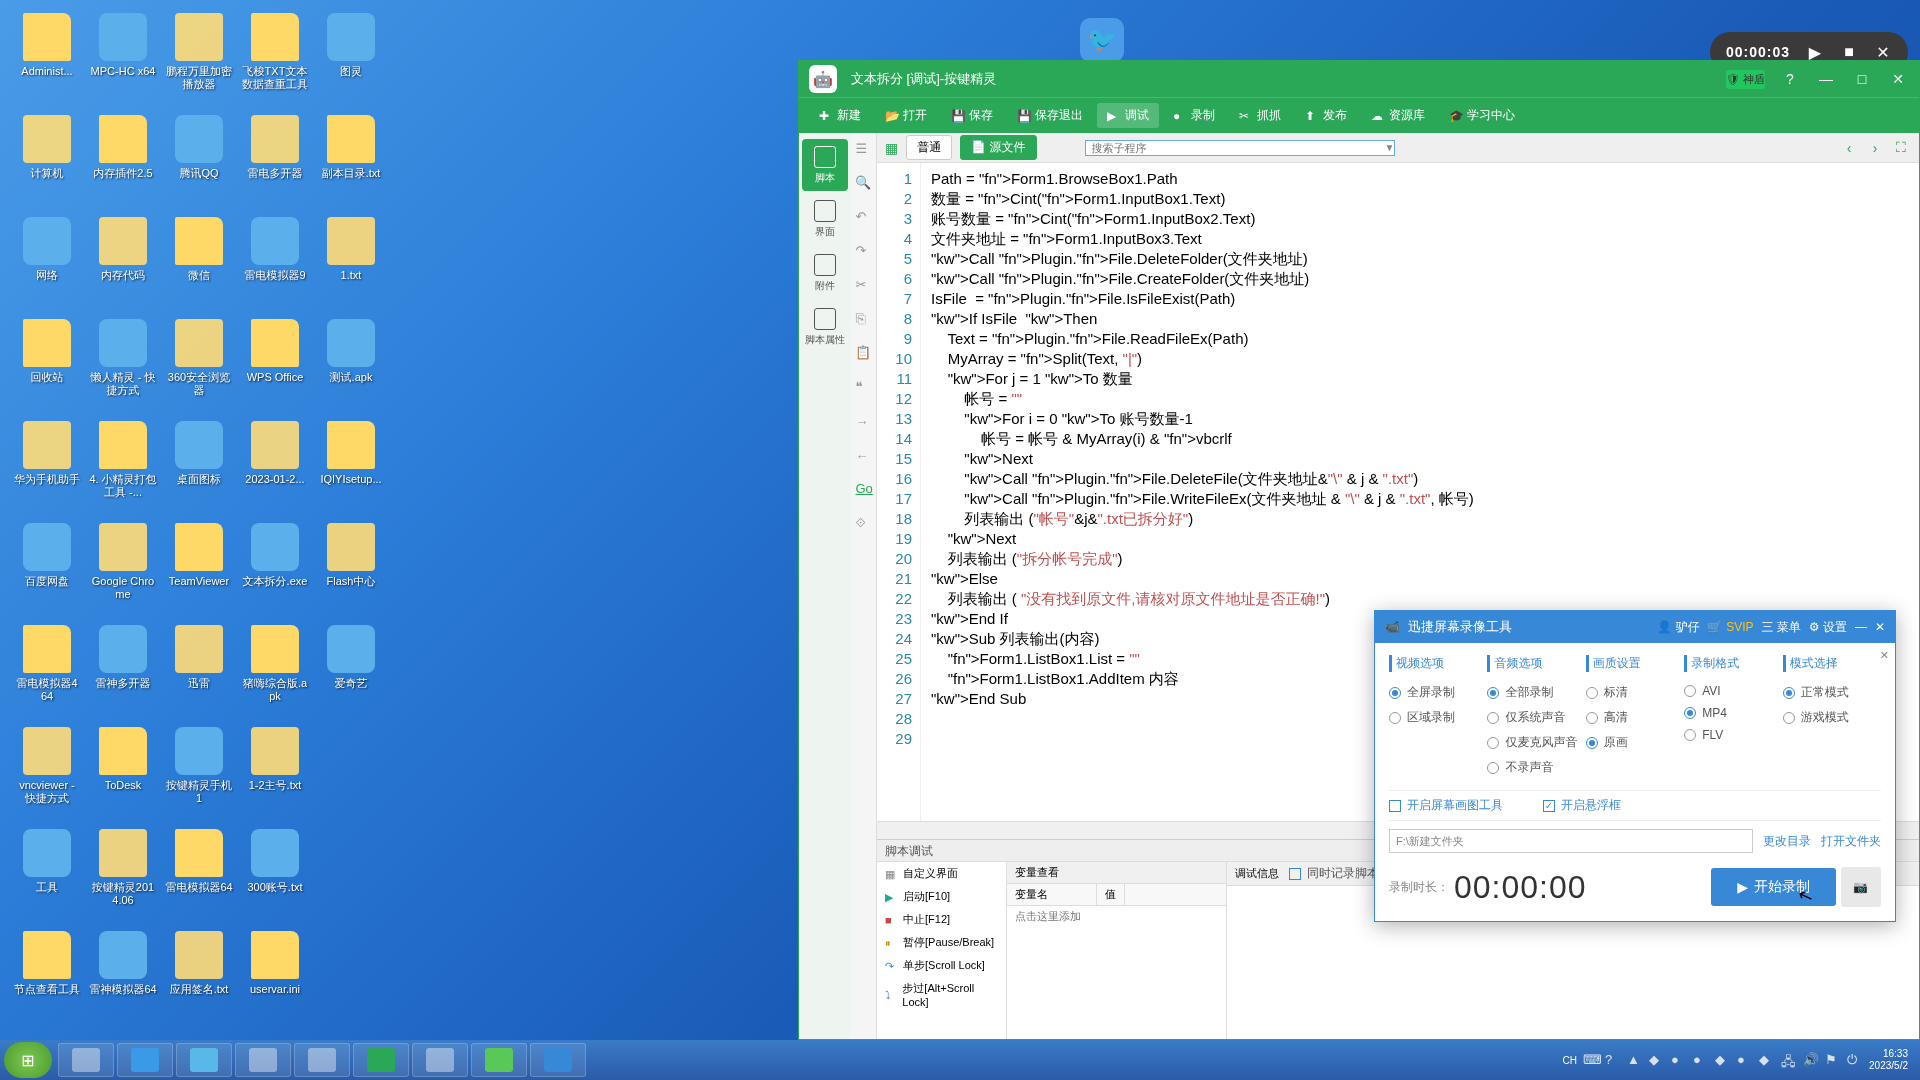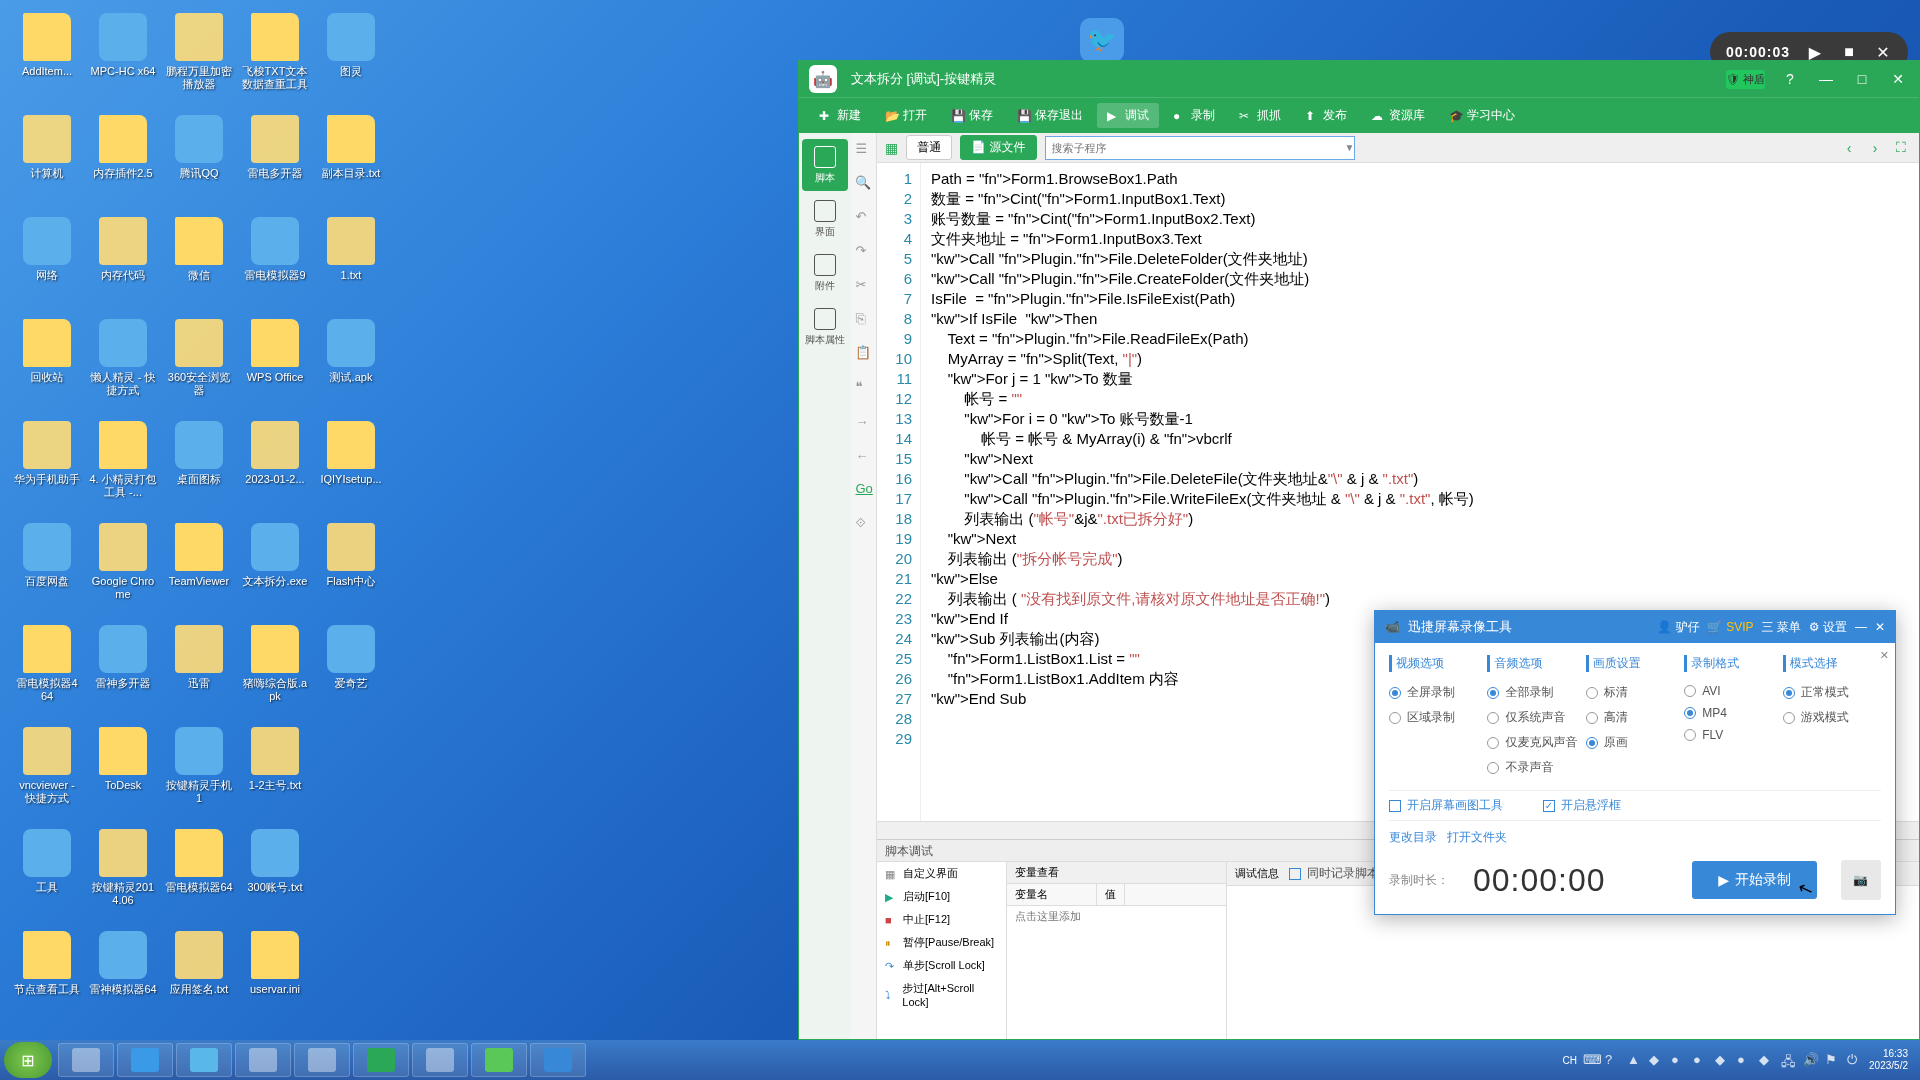--- a/index.html
+++ b/index.html
@@ -34,21 +34,21 @@
 .sidebar-tab.active { background: #2aa858; color: #fff; }
 .sidebar-tab .sicon { width: 22px; height: 22px; border: 1px solid currentColor; border-radius: 3px; margin-bottom: 3px; }
 
 .ide-gutter-tools { width: 26px; background: #f5f5f5; border-right: 1px solid #ddd; display: flex; flex-direction: column; align-items: center; padding-top: 8px; gap: 18px; }
 .gutter-icon { width: 16px; height: 16px; color: #999; font-size: 13px; cursor: pointer; }
 
 .ide-editor-area { flex: 1; display: flex; flex-direction: column; min-width: 0; }
 .editor-tabs { height: 30px; background: #efefef; display: flex; align-items: center; padding: 0 8px; gap: 8px; border-bottom: 1px solid #ddd; }
 .tab-pill { padding: 3px 10px; background: #fff; border: 1px solid #ccc; border-radius: 3px; font-size: 12px; cursor: pointer; }
 .tab-pill.src { background: #2aa858; color: #fff; border-color: #2aa858; }
-.search-input { flex: 0 0 310px; height: 24px; border: 1px solid #6aa8e8; font-size: 11px; padding: 0 6px; color: #888; }
+.search-input { flex: 0 0 310px; height: 16px; border: 1px solid #6aa8e8; font-size: 11px; padding: 0 6px; color: #888; margin-left: 40px; }
 .nav-arrows { margin-left: auto; display: flex; gap: 6px; }
 .nav-arrow { width: 20px; height: 20px; color: #2aa858; cursor: pointer; display:flex; align-items:center; justify-content:center; font-size:14px; }
 
 .code-editor { flex: 1; display: flex; overflow: auto; font-family: "Consolas", "Courier New", monospace; font-size: 15px; line-height: 20px; background: #fff; }
 .line-numbers { width: 44px; text-align: right; color: #2a8aa8; padding: 6px 8px 6px 0; background: #fff; border-right: 1px solid #eee; }
 .line-numbers div { height: 20px; }
 .code-body { padding: 6px 10px; white-space: pre; }
 .code-body div { height: 20px; }
 .str { color: #c05050; }
 
@@ -90,21 +90,21 @@
 .radio-dot.checked { border-color: #3888d8; }
 .radio-dot.checked::after { content: ""; width: 6px; height: 6px; background: #3888d8; border-radius: 50%; }
 .check-row { display: flex; gap: 40px; padding: 6px 0; border-top: 1px solid #eee; margin-top: 4px; }
 .check-item { display: flex; align-items: center; gap: 6px; font-size: 12px; color: #3888d8; cursor: pointer; }
 .checkbox { width: 12px; height: 12px; border: 1px solid #3888d8; display:flex; align-items:center; justify-content:center; font-size:10px; color:#3888d8; }
 .save-section { border-top: 1px solid #eee; padding-top: 8px; }
 .save-header { color: #3888d8; font-size: 12px; padding-left: 4px; border-left: 3px solid #3888d8; margin-bottom: 6px; }
 .save-row { display: flex; align-items: center; gap: 10px; }
 .save-input { flex: 1; height: 24px; border: 1px solid #ccc; padding: 0 6px; font-size: 11px; color: #888; }
 .save-link { color: #3888d8; cursor: pointer; font-size: 12px; }
-.recorder-footer { display: flex; align-items: center; padding-top: 14px; gap: 24px; }
+.recorder-footer { display: flex; align-items: center; padding-top: 14px; gap: 5px; }
 .rec-duration-label { color: #888; font-size: 12px; }
 .rec-duration { font-size: 32px; color: #333; font-family: Arial; letter-spacing: 1px; flex: 1; }
 .start-rec-btn { background: #3888d8; color: #fff; padding: 10px 26px; border-radius: 3px; cursor: pointer; font-size: 14px; display:flex; align-items:center; gap:6px; }
 .cam-btn { width: 40px; height: 40px; background: #e8e8e8; border-radius: 3px; cursor: pointer; display:flex; align-items:center; justify-content:center; color:#888; }
 .rec-close-x { position: absolute; top: 38px; right: 6px; font-size: 11px; color: #888; cursor: pointer; }
 .cursor-pointer { position: absolute; right: 82px; bottom: 14px; font-size: 18px; transform: rotate(-20deg); pointer-events:none; }
 
 
 .taskbar { position: absolute; bottom: 0; left: 0; right: 0; height: 40px; background: linear-gradient(#3a7bc8, #2a5ba8); display: flex; align-items: center; padding: 0 4px; }
 .start-btn { width: 48px; height: 36px; background: radial-gradient(circle, #7ec850, #4a9830); border-radius: 18px; margin-right: 6px; cursor: pointer; display:flex; align-items:center; justify-content:center; color:#fff; }
@@ -114,21 +114,21 @@
 .tray-icon { width: 16px; height: 16px; cursor: pointer; color: rgba(255,255,255,0.8); font-size: 13px; }
 .tray-time { text-align: right; line-height: 1.2; }
 </style>
 </head>
 <body>
 
 <div class="desktop">
   <div class="desktop-icons" id="desktop-icons">
       <div class="desktop-icon">
         <div class="icon-img folder"></div>
-        <span>AddItem...</span>
+        <span>Administ...</span>
       </div>
       <div class="desktop-icon">
         <div class="icon-img app"></div>
         <span>MPC-HC x64</span>
       </div>
       <div class="desktop-icon">
         <div class="icon-img "></div>
         <span>鹏程万里加密播放器</span>
       </div>
       <div class="desktop-icon">
@@ -600,20 +600,21 @@
           <span class="checkbox"></span>
           <span>开启屏幕画图工具</span>
         </label>
       <label class="check-item">
           <span class="checkbox">✓</span>
           <span>开启悬浮框</span>
         </label>
     </div>
     <div class="save-section">
       <div class="save-row">
+        <input class="save-input" value="F:\新建文件夹" style="">
         <span class="save-link">更改目录</span>
         <span class="save-link">打开文件夹</span>
       </div>
     </div>
     <div class="recorder-footer">
       <span class="rec-duration-label">录制时长：</span>
       <span class="rec-duration">00:00:00</span>
       <div class="start-rec-btn">▶ <span>开始录制</span></div>
       <div class="cam-btn">📷</div>
     </div>

